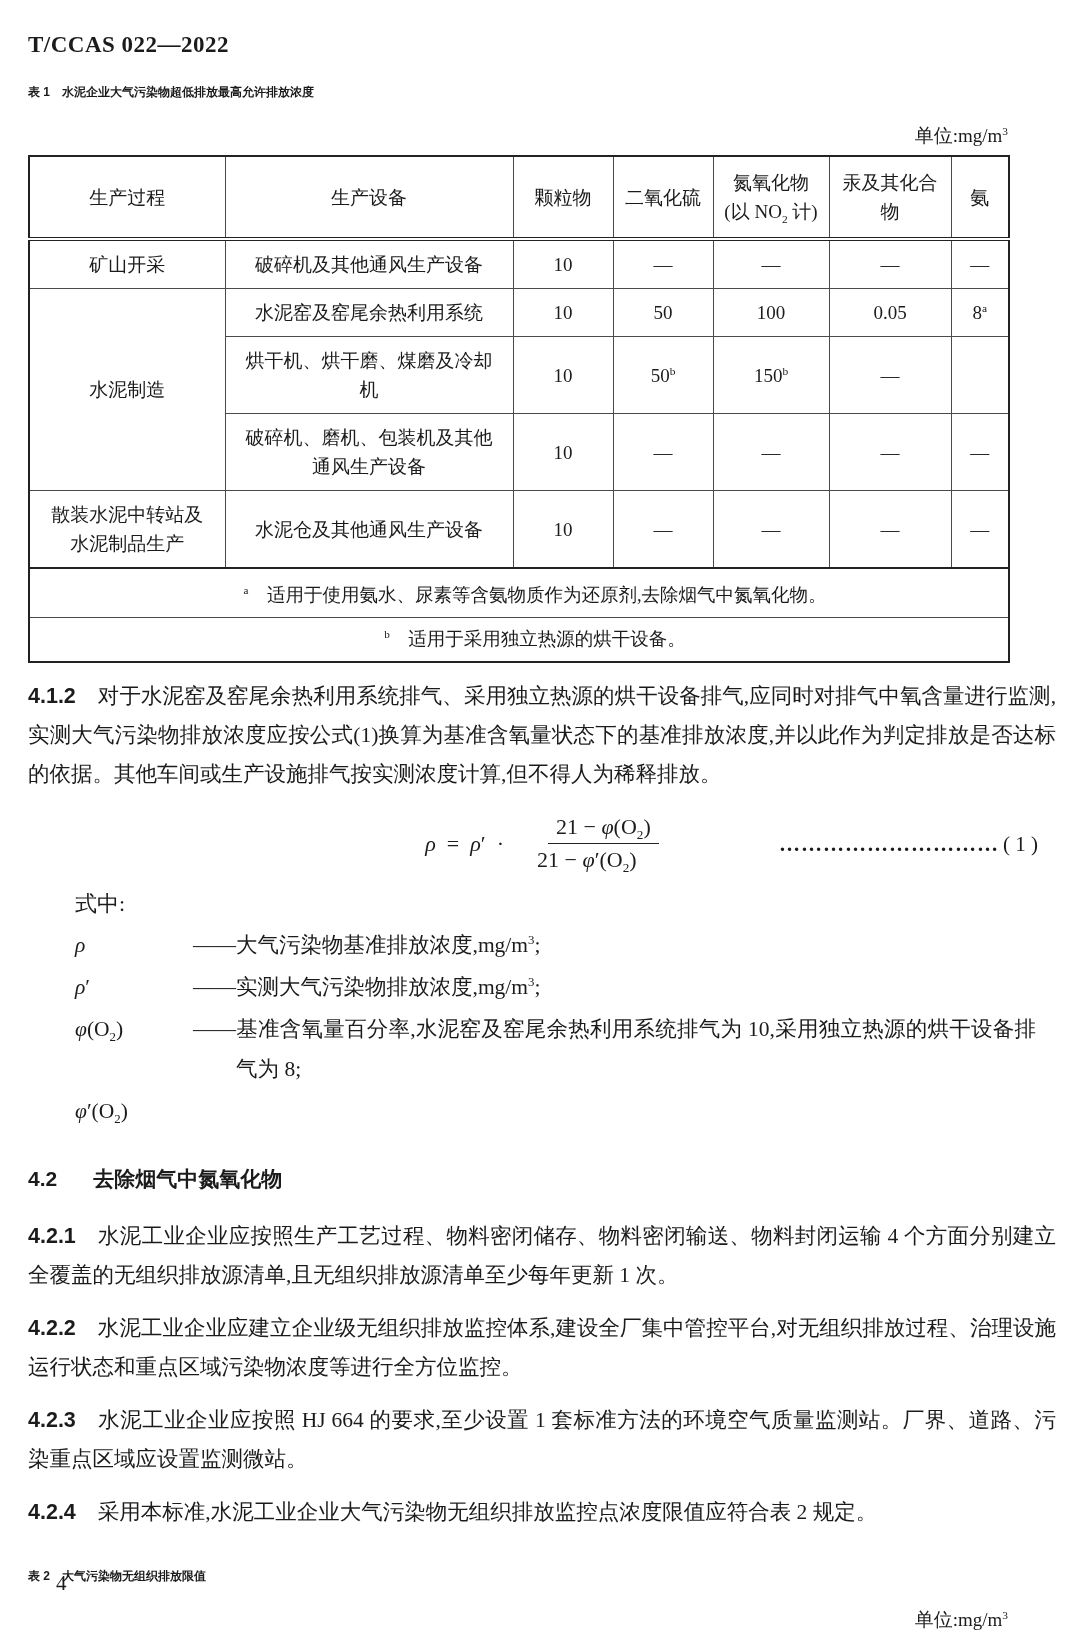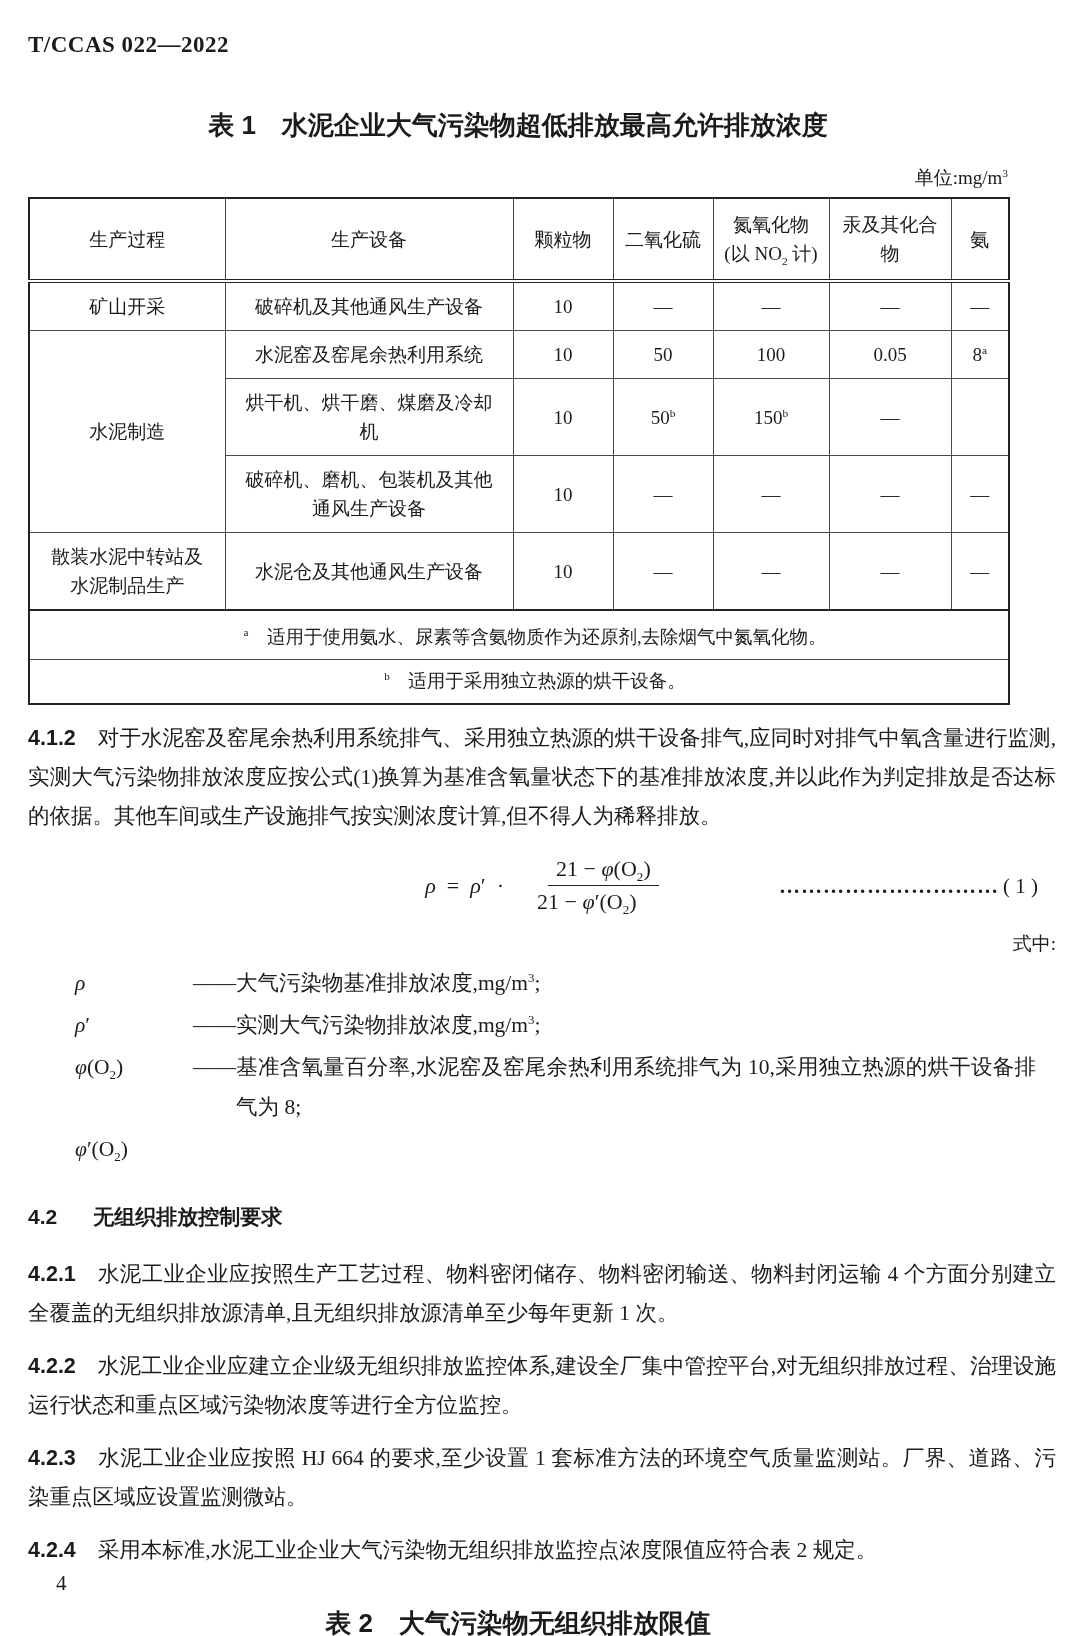--- a/index.html
+++ b/index.html
@@ -3,22 +3,22 @@
 <meta charset="utf-8">
 <style>
   html,body{margin:0;padding:0;background:#ffffff;}
   body{width:1080px;height:1636px;color:#1b1b1b;
        font-family:"Liberation Serif","DejaVu Serif",serif;}
   .page{position:relative;width:1080px;height:1636px;box-sizing:border-box;
         padding:32px 24px 0 28px;overflow:hidden;}
   .doc-code{font-weight:bold;font-size:23px;letter-spacing:.5px;}
 
   .tbl-title{font-family:"Liberation Sans","DejaVu Sans",sans-serif;
-             font-weight:bold;font-size:26px;text-align:center;
-             width:980px;margin:50px 0 0 0;}
+             font-weight:bold;font-size:12px;text-align:left;
+             width:980px;margin:26px 0 0 0;}
   .unit{width:980px;text-align:right;font-size:19px;margin:22px 0 6px 0;}
 
   table{width:980px;border-collapse:collapse;font-size:19px;table-layout:fixed;}
   table{border:2.5px solid #222;}
   th,td{border:1px solid #4a4a4a;text-align:center;font-weight:normal;
         padding:9px 18px;line-height:29px;}
   thead th{border-bottom:4px double #222;padding:11px 4px;}
   .fn-row td{border-left:none;border-right:none;border-bottom:none;
              text-align:center;padding:7px 10px 7px 42px;font-size:18.5px;}
   .fn-first td{border-top:2px solid #222;padding-top:12px;}
@@ -37,21 +37,21 @@
   .formula{display:flex;justify-content:center;align-items:center;gap:11px;
            font-size:22px;}
   .frac{display:inline-flex;flex-direction:column;align-items:center;}
   .frac .fr-num{border-bottom:1.6px solid #222;padding:0 8px 3px 8px;line-height:26px;margin-left:33px;}
   .frac .fr-den{padding-top:3px;line-height:26px;}
   .formula-ref{position:absolute;right:18px;top:50%;transform:translateY(-50%);
                font-size:21px;display:flex;align-items:center;gap:4px;
                font-weight:bold;letter-spacing:1px;}
   .formula-ref .ref-no{font-weight:normal;letter-spacing:0;}
 
-  .where-label{font-size:19px;margin:16px 0 6px 47px;text-align:right;}
+  .where-label{font-size:22px;margin:16px 0 6px 47px;}
   .def-row{display:flex;width:980px;margin-left:47px;font-size:21.5px;
            line-height:40px;margin-top:2px;}
   .def-sym{width:118px;flex:0 0 118px;}
   .def-desc{flex:1;padding-left:43px;text-indent:-43px;text-align:justify;
             max-width:800px;}
 
   .page-number{position:absolute;left:56px;bottom:40px;font-size:21px;}
   i{font-style:italic;}
 </style>
 </head>
@@ -168,21 +168,21 @@
     <span class="def-desc">——实测大气污染物排放浓度,mg/m<sup>3</sup>;</span>
   </div>
   <div class="def-row">
     <span class="def-sym"><i>φ</i>(O<sub>2</sub>)</span>
     <span class="def-desc">——基准含氧量百分率,水泥窑及窑尾余热利用系统排气为 10,采用独立热源的烘干设备排气为 8;</span>
   </div>
   <div class="def-row">
     <span class="def-sym"><i>φ</i>′(O<sub>2</sub>)</span>
   </div>
 
-  <div class="sec-heading"><span class="clause-num">4.2</span><span>无组织排放控制要求</span></div>
+  <div class="sec-heading"><span class="clause-num">4.2</span><span>去除烟气中氮氧化物</span></div>
 
   <p class="clause"><span class="clause-num">4.2.1</span><span>水泥工业企业应按照生产工艺过程、物料密闭储存、物料密闭输送、物料封闭运输 4 个方面分别建立全覆盖的无组织排放源清单,且无组织排放源清单至少每年更新 1 次。</span></p>
 
   <p class="clause"><span class="clause-num">4.2.2</span><span>水泥工业企业应建立企业级无组织排放监控体系,建设全厂集中管控平台,对无组织排放过程、治理设施运行状态和重点区域污染物浓度等进行全方位监控。</span></p>
 
   <p class="clause"><span class="clause-num">4.2.3</span><span>水泥工业企业应按照 HJ 664 的要求,至少设置 1 套标准方法的环境空气质量监测站。厂界、道路、污染重点区域应设置监测微站。</span></p>
 
   <p class="clause"><span class="clause-num">4.2.4</span><span>采用本标准,水泥工业企业大气污染物无组织排放监控点浓度限值应符合表 2 规定。</span></p>
 
   <div class="tbl-title" style="margin-top:36px;">表 2　大气污染物无组织排放限值</div>

